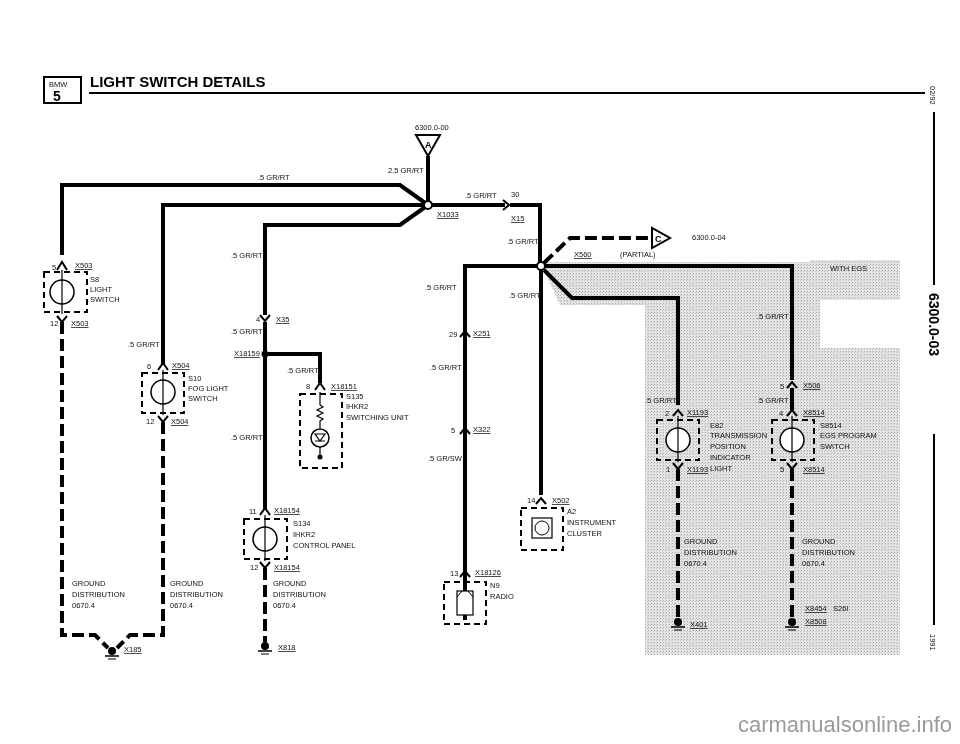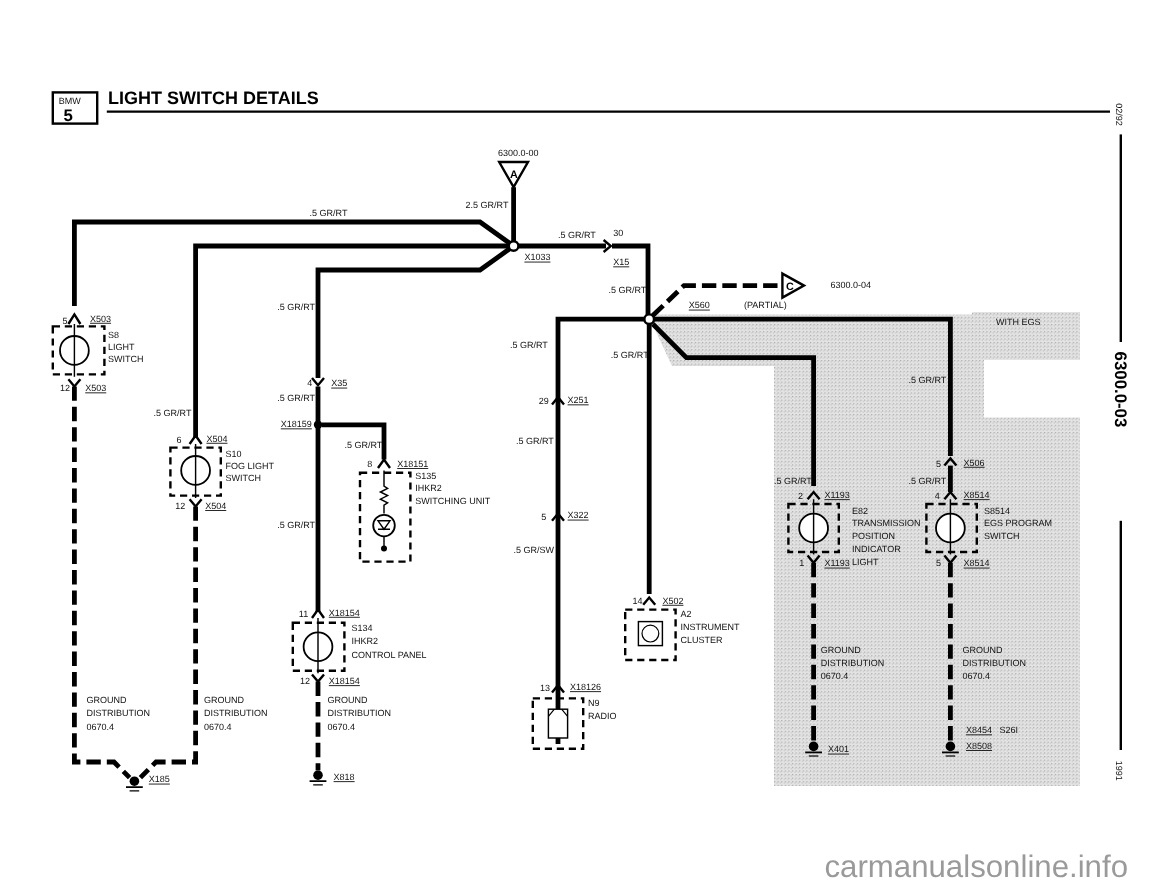--- a/index.html
+++ b/index.html
@@ -4,21 +4,21 @@
 <style>
   html,body{margin:0;padding:0;background:#fff;}
   body{width:960px;height:744px;position:relative;overflow:hidden;font-family:"Liberation Sans",sans-serif;color:#000;}
   svg{position:absolute;left:0;top:0;}
   .t{font-family:"Liberation Sans",sans-serif;font-size:7.5px;fill:#111;}
   .tb{font-family:"Liberation Sans",sans-serif;font-weight:bold;}
   .u{text-decoration:underline;}
   .wire{stroke:#000;stroke-width:4;fill:none;}
   .wire-dash{stroke:#000;stroke-width:4;fill:none;stroke-dasharray:12 5;}
   .box{stroke:#000;stroke-width:2;fill:none;stroke-dasharray:6 4;}
-  .wm{position:absolute;right:20px;bottom:6px;font-family:"Liberation Sans",sans-serif;font-size:26px;color:#9a9a9a;}
+  .wm{position:absolute;right:8px;bottom:6px;font-family:"Liberation Sans",sans-serif;font-size:22px;color:#9a9a9a;}
 </style>
 </head>
 <body>
 
 <svg width="960" height="744" viewBox="0 0 960 744">
   <defs>
     <pattern id="dots" width="3" height="3" patternUnits="userSpaceOnUse">
       <rect width="3" height="3" fill="#e4e4e4"></rect>
       <rect width="1" height="1" fill="#a8a8a8"></rect>
       <rect x="2" y="1" width="1" height="1" fill="#c4c4c4"></rect>

